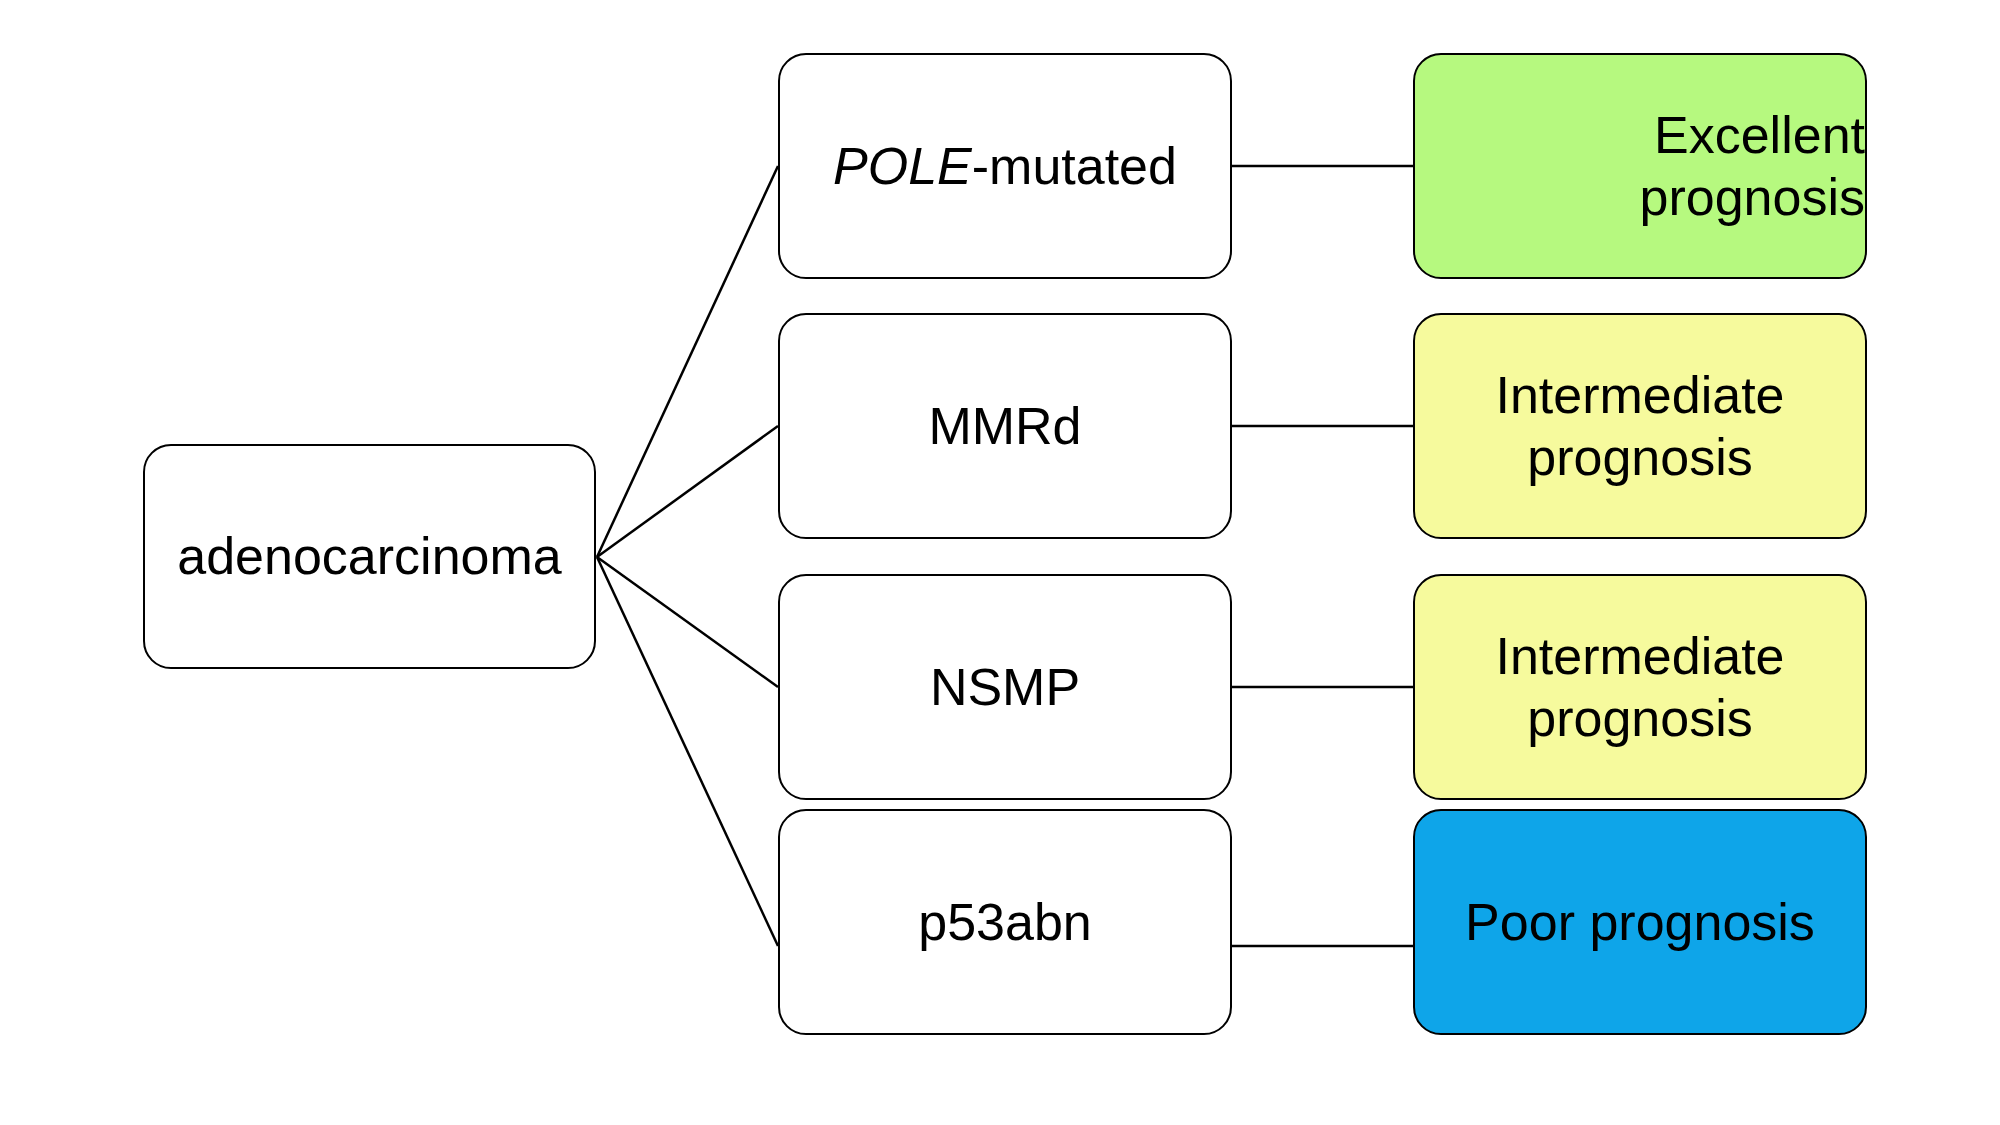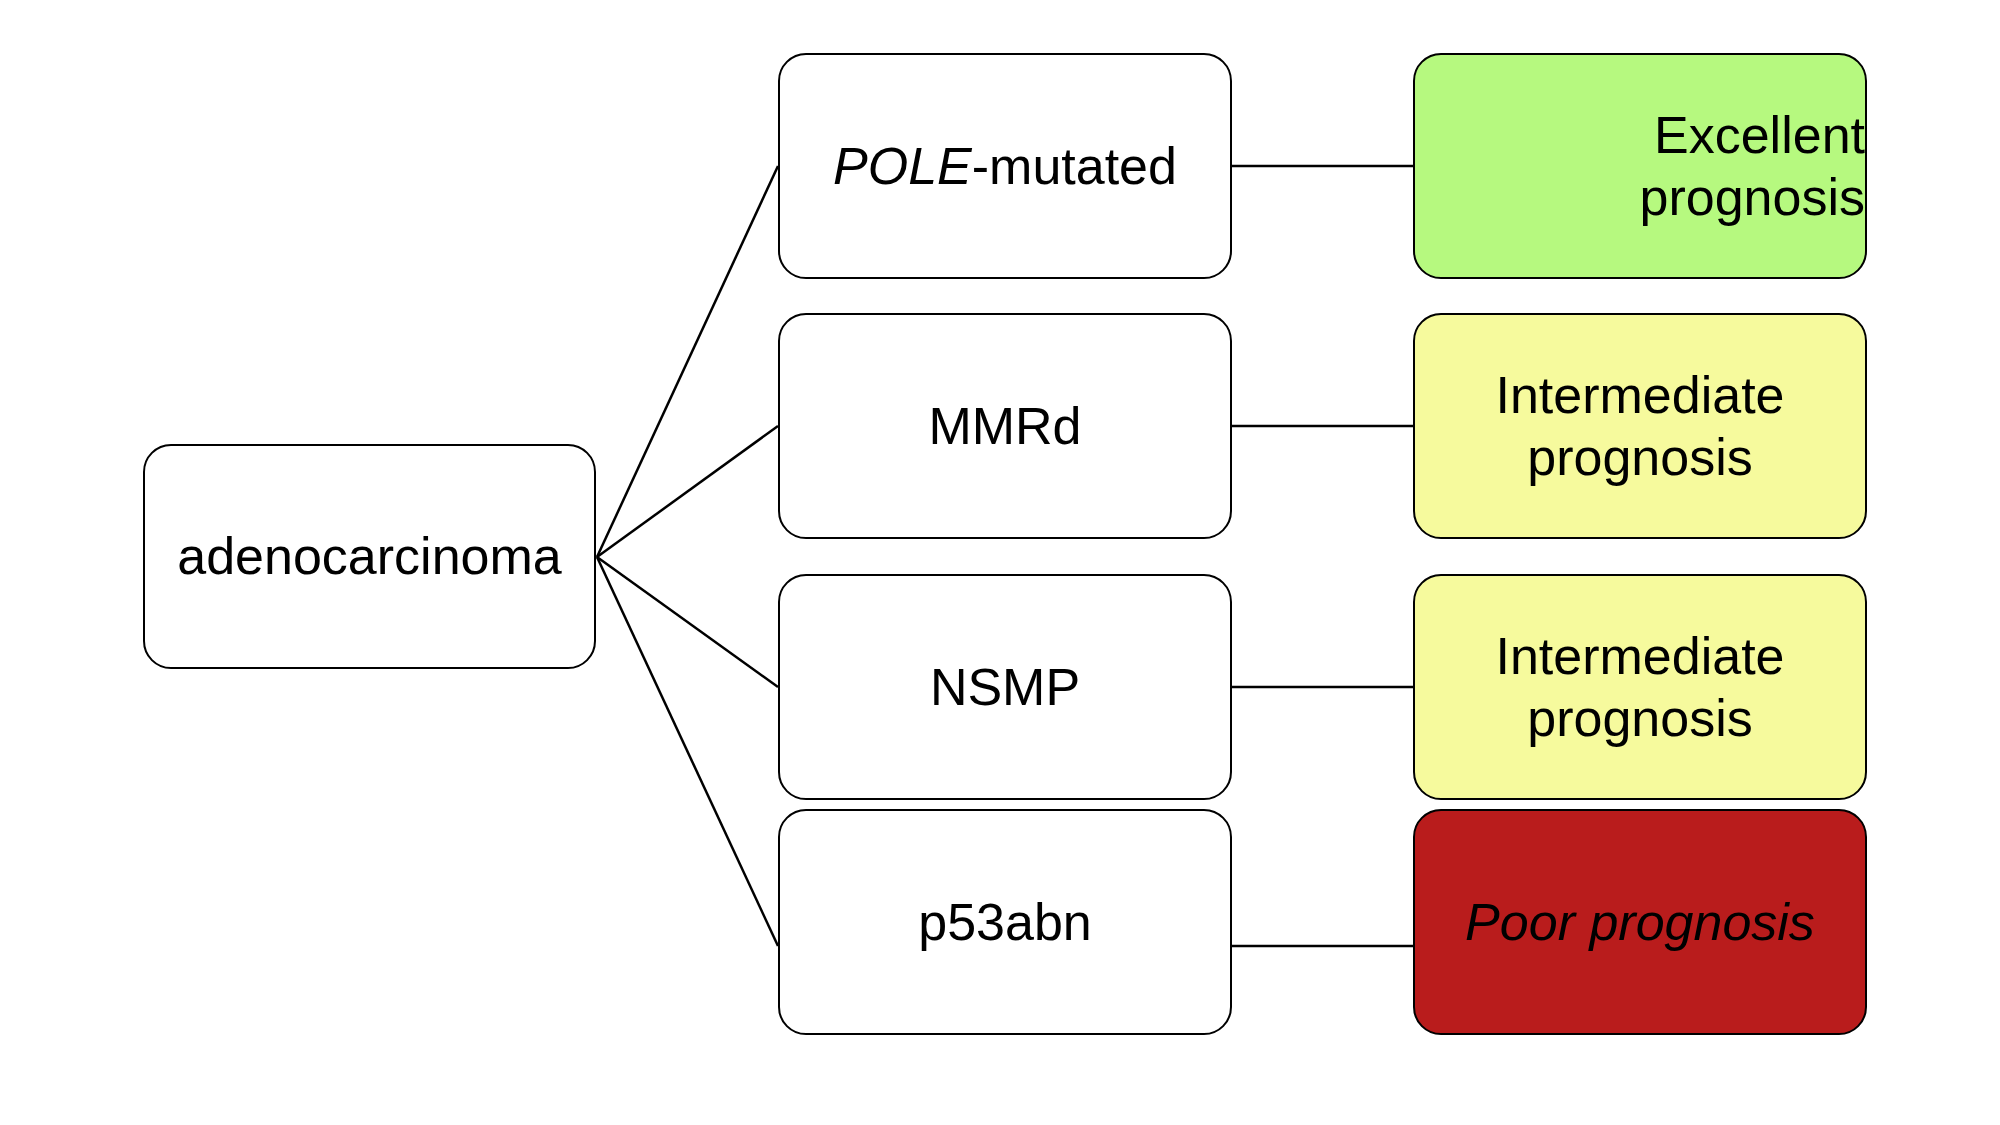--- a/index.html
+++ b/index.html
@@ -108,18 +108,18 @@
   <div class="node col-right row-2" style="background-color: rgb(246, 250, 157);">
     <span class="line">Intermediate</span>
     <span class="line">prognosis</span>
   </div>
 
   <div class="node col-right row-3" style="background-color: rgb(246, 250, 157);">
     <span class="line">Intermediate</span>
     <span class="line">prognosis</span>
   </div>
 
-  <div class="node col-right row-4" style="background-color: #b91c1c; font-style: italic;">
+  <div class="node col-right row-4" style="background-color: #0ea5e9;">
     <span class="line">Poor prognosis</span>
 
   </div>
 
 </div>
 
 </body></html>

